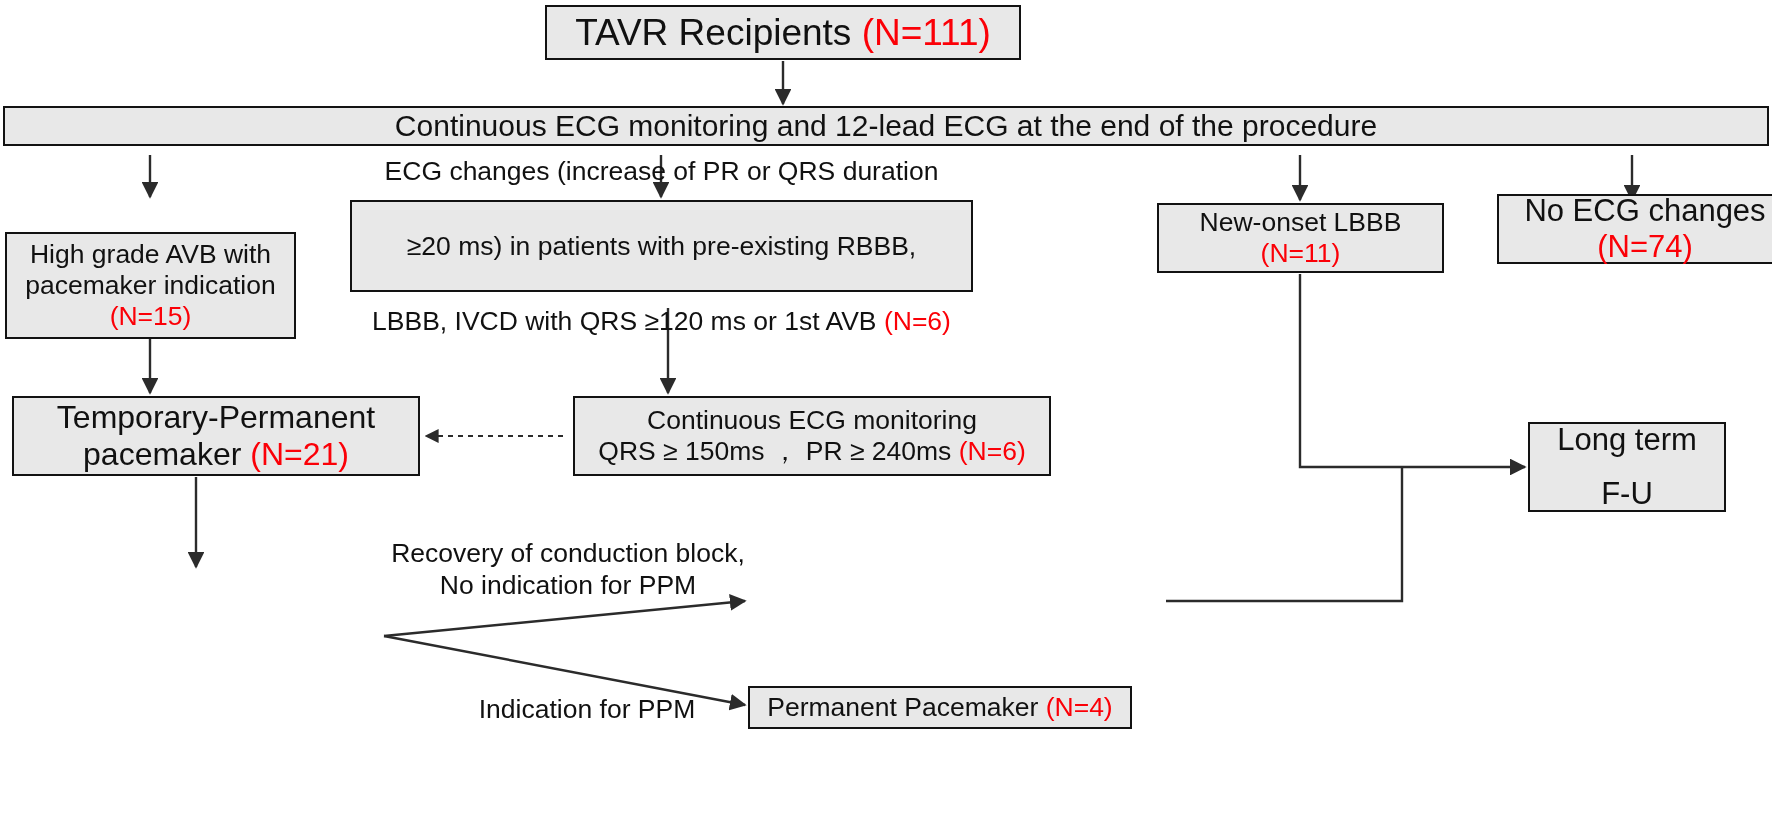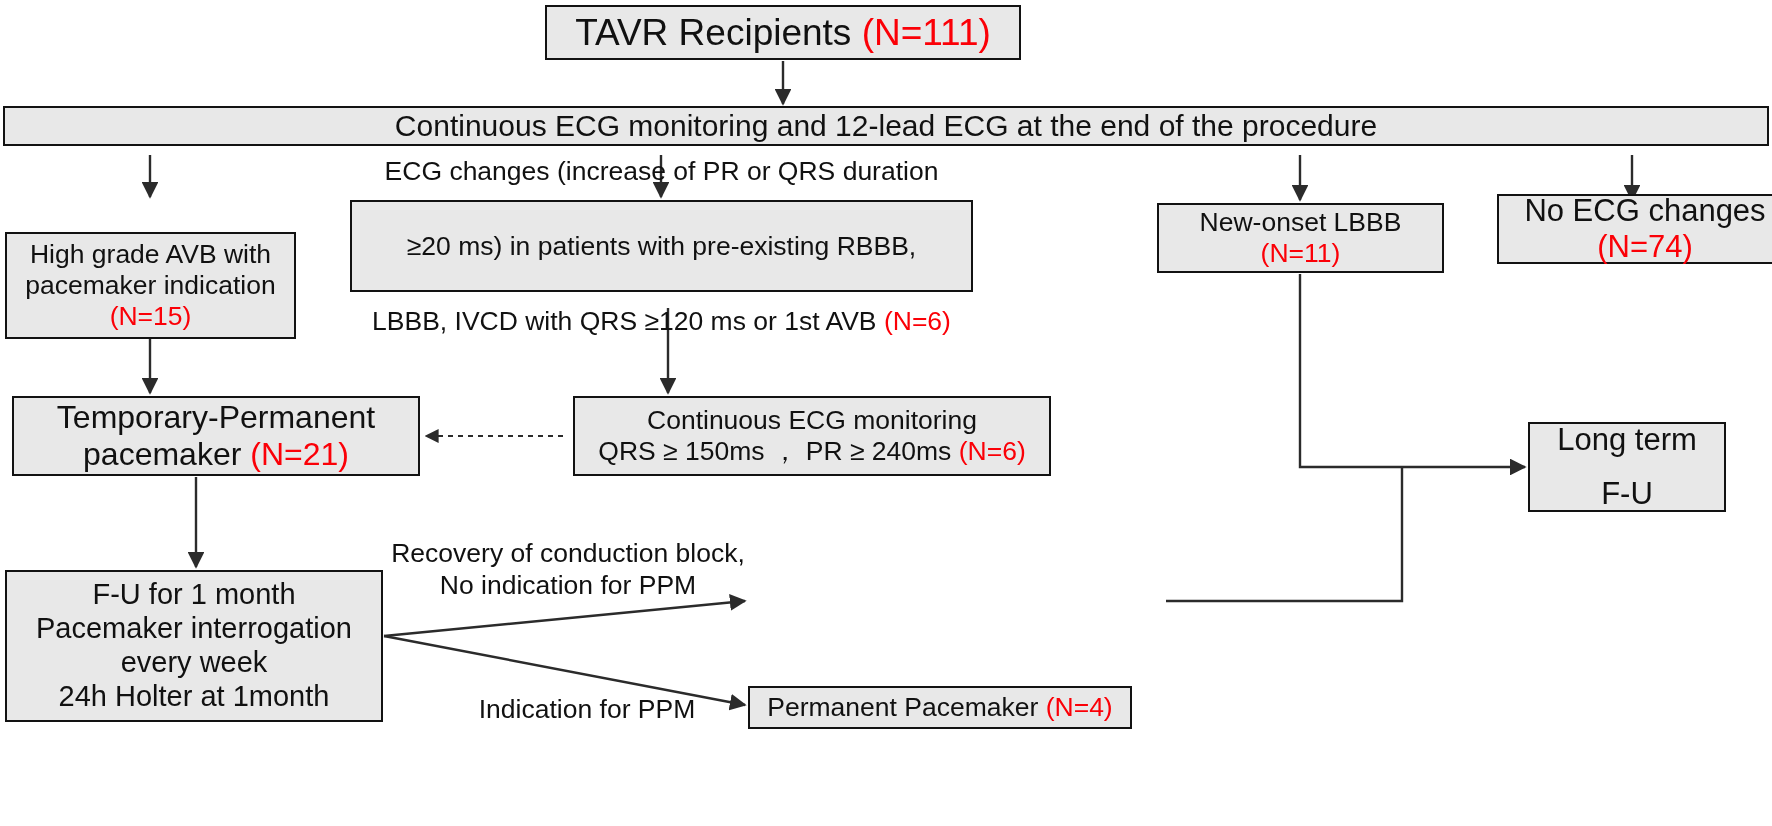--- a/index.html
+++ b/index.html
@@ -153,26 +153,20 @@
   <div class="node" id="n-contmon">
     <span class="ln">Continuous  ECG monitoring</span>
     <span class="ln"><span>QRS ≥ 150ms ， PR ≥ 240ms </span><span class="red">(N=6)</span></span>
   </div>
 
   <div class="node" id="n-longterm">
     <span class="ln">Long term</span>
     <span class="ln">F-U</span>
   </div>
 
-  <div class="node" id="n-fu1m">
-    <span class="ln">F-U for 1 month</span>
-    <span class="ln">Pacemaker interrogation</span>
-    <span class="ln">every week</span>
-    <span class="ln">24h Holter at 1month</span>
-  </div>
 
 
   <div class="node" id="n-ppm">
     <span class="ln"><span>Permanent Pacemaker </span><span class="red">(N=4)</span></span>
   </div>
 
   <div class="edge-label" id="lbl-indication">
     <span class="ln">Indication for PPM</span>
   </div>
 

